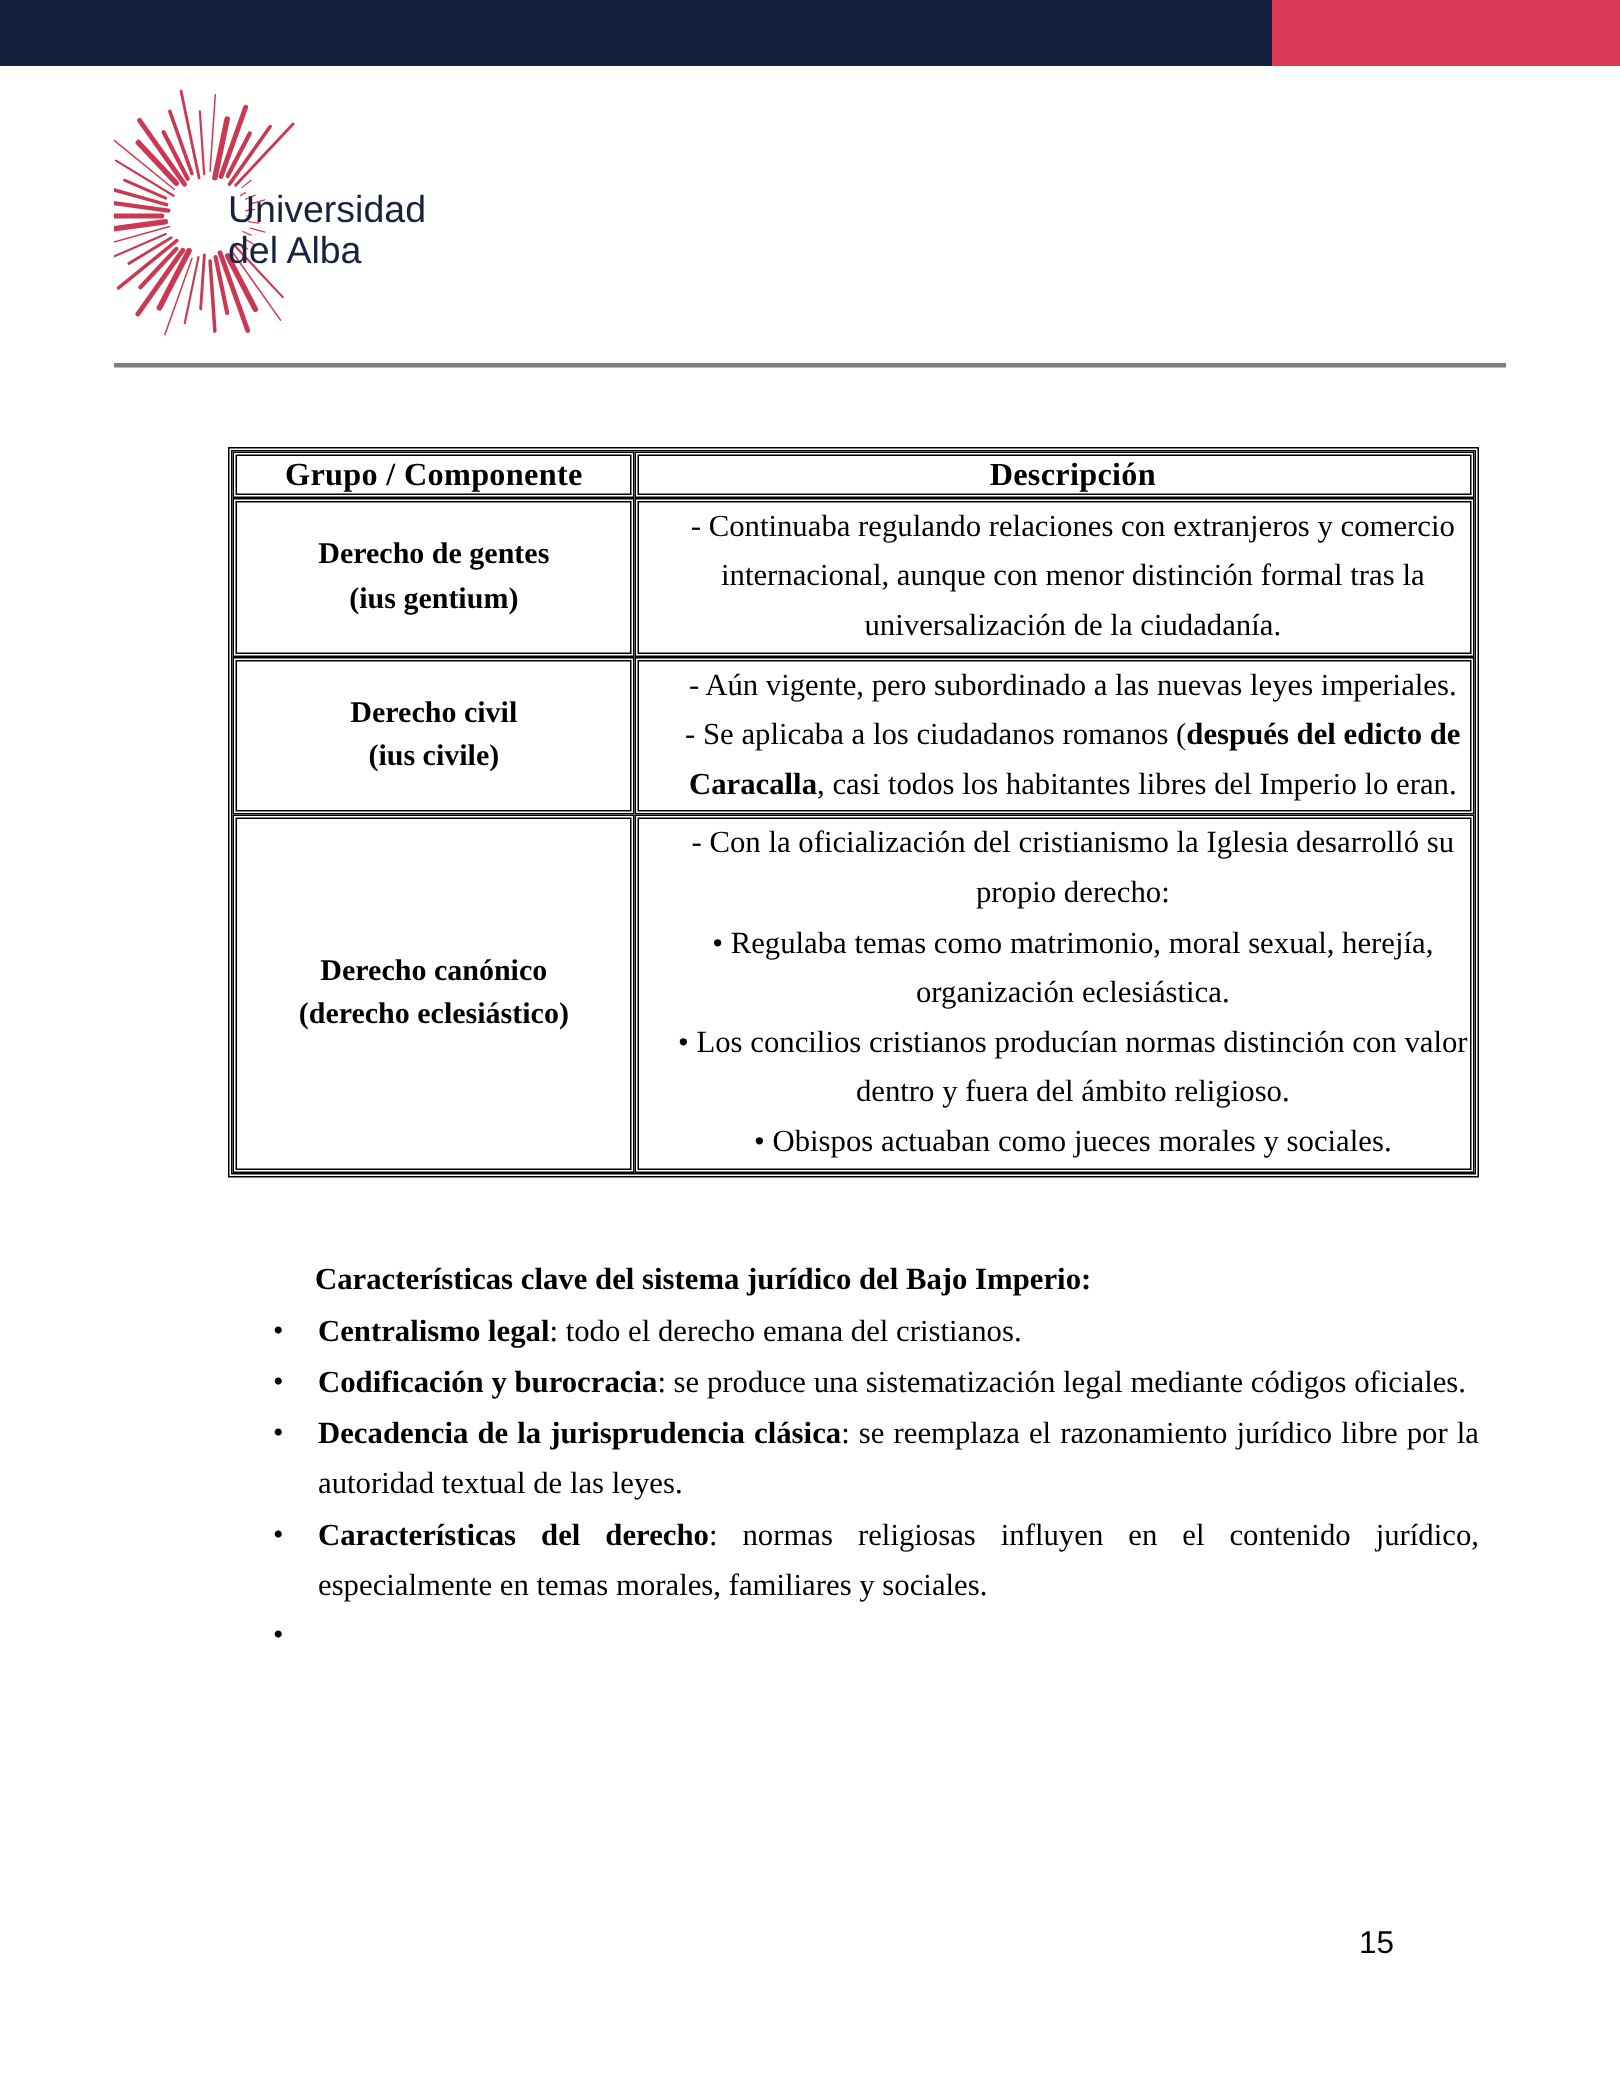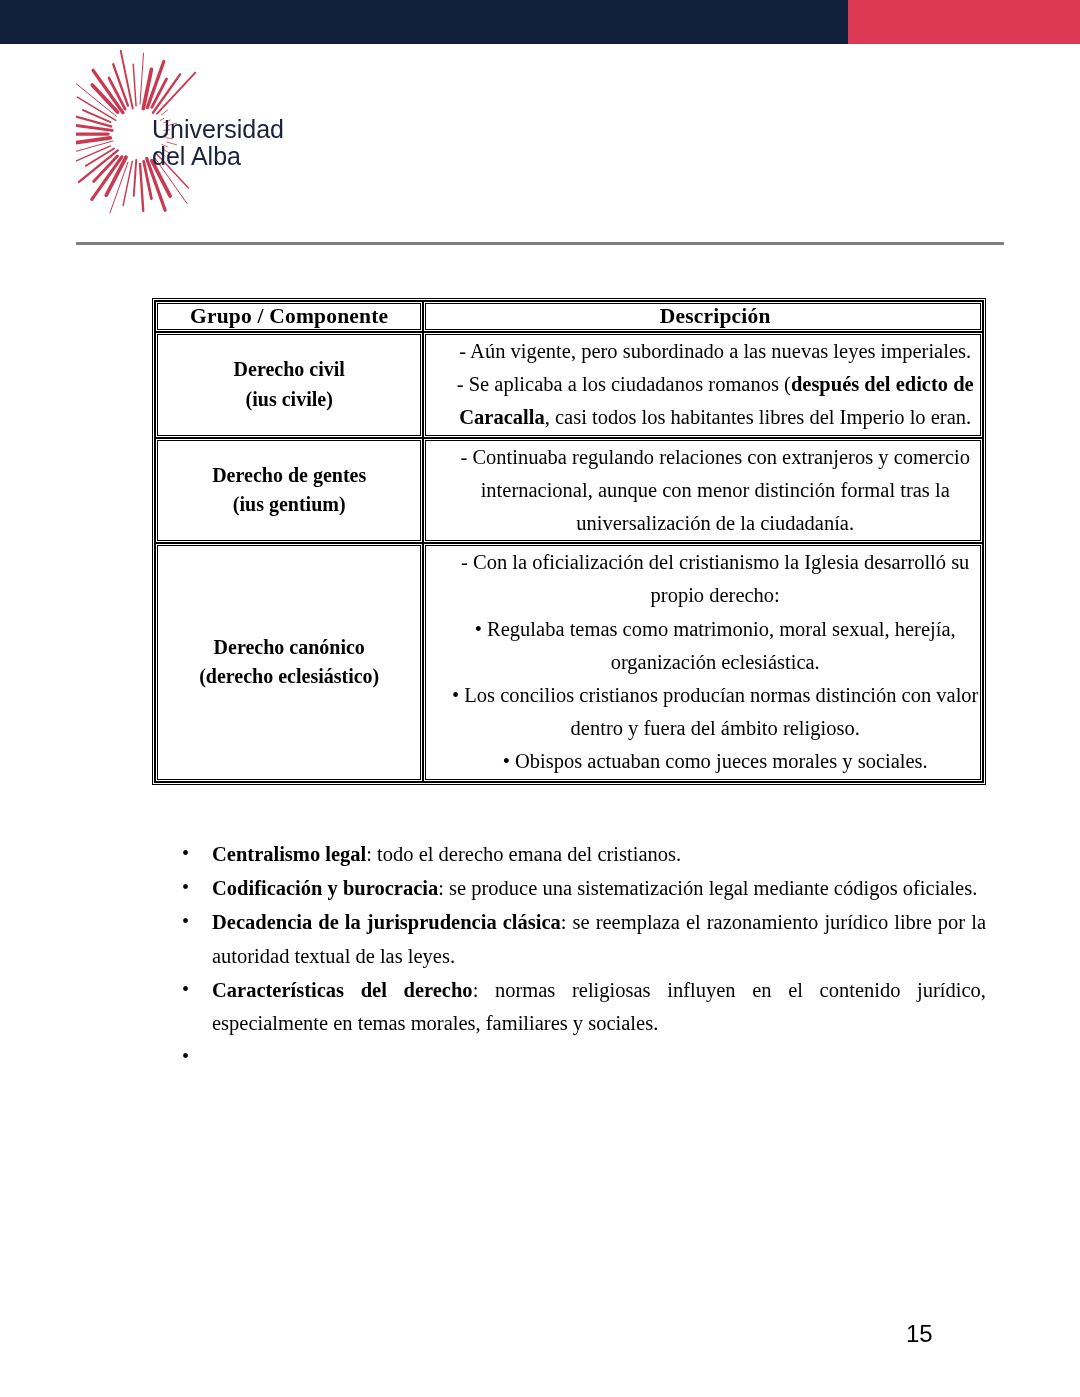--- a/index.html
+++ b/index.html
@@ -32,21 +32,21 @@
   #top-bar-crimson {
     flex: 1;
     height: 100%;
     background: #DC3A54;
   }
 
   
   #logo {
     position: absolute;
     left: 76px;
-    top: 48px;
+    top: 58px;
     width: 240px;
     height: 170px;
   }
   #logo svg { display: block; }
 
   
   #header-rule {
     position: absolute;
     left: 76px;
     top: 242px;
@@ -141,23 +141,22 @@
     font-weight: bold;
     margin-top: 36px;
   }
 
   
   #page-number {
     position: absolute;
     left: 906px;
     top: 1284px;
     font-family: "Liberation Sans", sans-serif;
-    font-size: 24px;
+    font-size: 21px;
     color: #000000;
-    margin-top: 36px;
   }
 </style>
 </head>
 <body>
 
 <div id="top-bar">
   <div id="top-bar-navy"></div>
   <div id="top-bar-crimson"></div>
 </div>
 
@@ -221,53 +220,54 @@
 <table id="content-table">
   <thead>
     <tr>
       <th class="th-cell col-group">Grupo / Componente</th>
       <th class="th-cell col-desc">Descripción</th>
     </tr>
   </thead>
   <tbody id="table-body">
       <tr>
         <td class="group-cell col-group">
+          <div>Derecho de gentes</div>
+          <div>(ius gentium)</div>
+        </td>
+        <td class="desc-cell col-desc">
+          <p><span>- Continuaba regulando relaciones con extranjeros y comercio internacional, aunque con menor distinción formal tras la universalización de la ciudadanía.</span></p>
+        </td>
+      </tr>
+      <tr>
+        <td class="group-cell col-group">
           <div>Derecho civil</div>
           <div>(ius civile)</div>
         </td>
         <td class="desc-cell col-desc">
           <p><span>- Aún vigente, pero subordinado a las nuevas leyes imperiales.</span></p>
           <p><span>- Se aplicaba a los ciudadanos romanos (</span><span class="b">después del edicto de Caracalla</span><span>, casi todos los habitantes libres del Imperio lo eran.</span></p>
-        </td>
-      </tr>
-      <tr>
-        <td class="group-cell col-group">
-          <div>Derecho de gentes</div>
-          <div>(ius gentium)</div>
-        </td>
-        <td class="desc-cell col-desc">
-          <p><span>- Continuaba regulando relaciones con extranjeros y comercio internacional, aunque con menor distinción formal tras la universalización de la ciudadanía.</span></p>
         </td>
       </tr>
       <tr>
         <td class="group-cell col-group">
           <div>Derecho canónico</div>
           <div>(derecho eclesiástico)</div>
         </td>
         <td class="desc-cell col-desc">
           <p><span>- Con la oficialización del cristianismo la Iglesia desarrolló su propio derecho:</span></p>
           <p><span>• Regulaba temas como matrimonio, moral sexual, herejía, organización eclesiástica.</span></p>
           <p><span>• Los concilios cristianos producían normas distinción con valor dentro y fuera del ámbito religioso.</span></p>
           <p><span>• Obispos actuaban como jueces morales y sociales.</span></p>
         </td>
       </tr>
     </tbody>
 </table>
 
 <div id="features">
+  <div id="features-heading">Características clave del sistema jurídico del Bajo Imperio:</div>
   <ul id="features-list">
       <li><span class="bullet-glyph">•</span><span class="lead">Centralismo legal</span><span>: todo el derecho emana del cristianos.</span></li>
       <li><span class="bullet-glyph">•</span><span class="lead">Codificación y burocracia</span><span>: se produce una sistematización legal mediante códigos oficiales.</span></li>
       <li><span class="bullet-glyph">•</span><span class="lead">Decadencia de la jurisprudencia clásica</span><span>: se reemplaza el razonamiento jurídico libre por la autoridad textual de las leyes.</span></li>
       <li><span class="bullet-glyph">•</span><span class="lead">Características del derecho</span><span>: normas religiosas influyen en el contenido jurídico, especialmente en temas morales, familiares y sociales.</span></li>
       <li><span class="bullet-glyph">•</span></li>
     </ul>
 </div>
 
 <div id="page-number">15</div>

